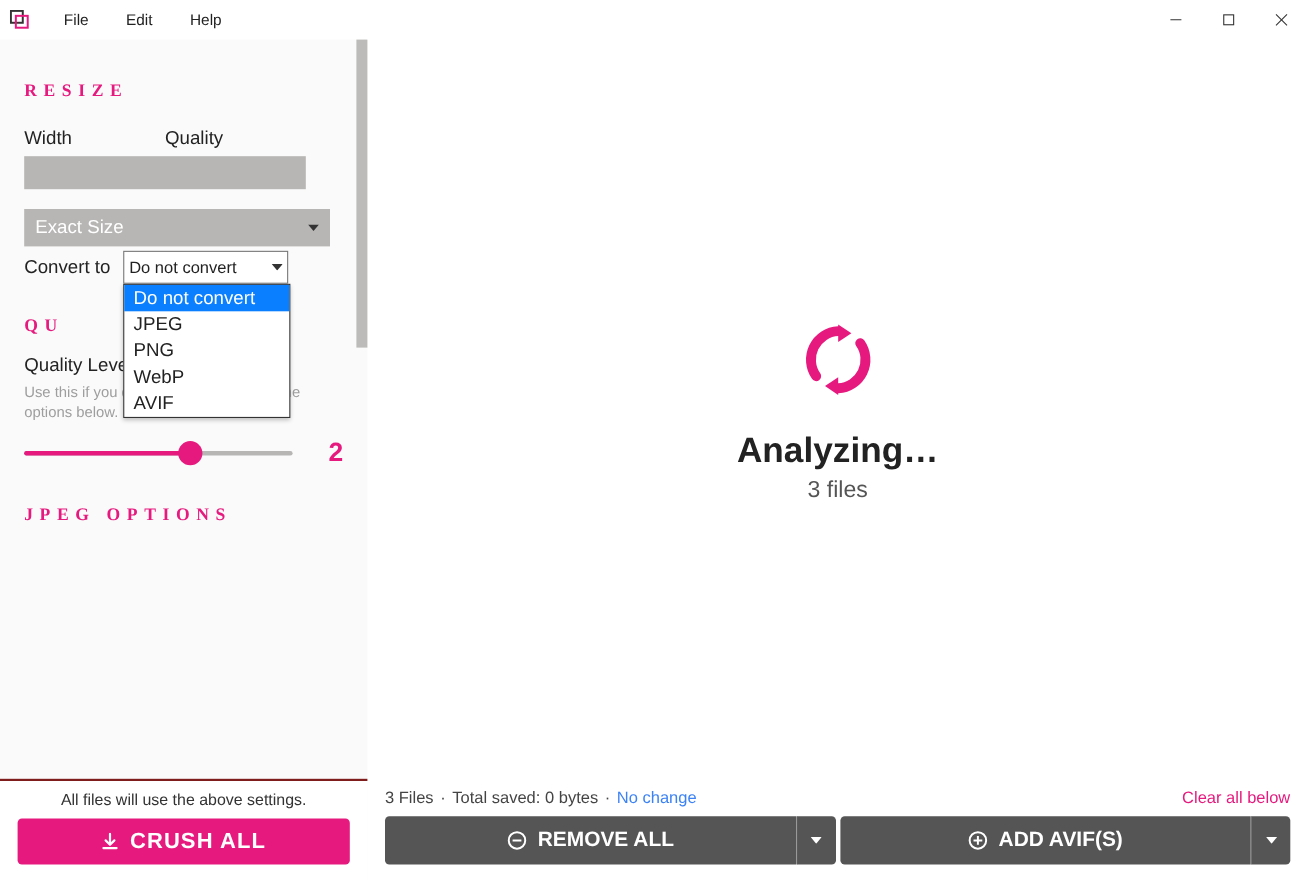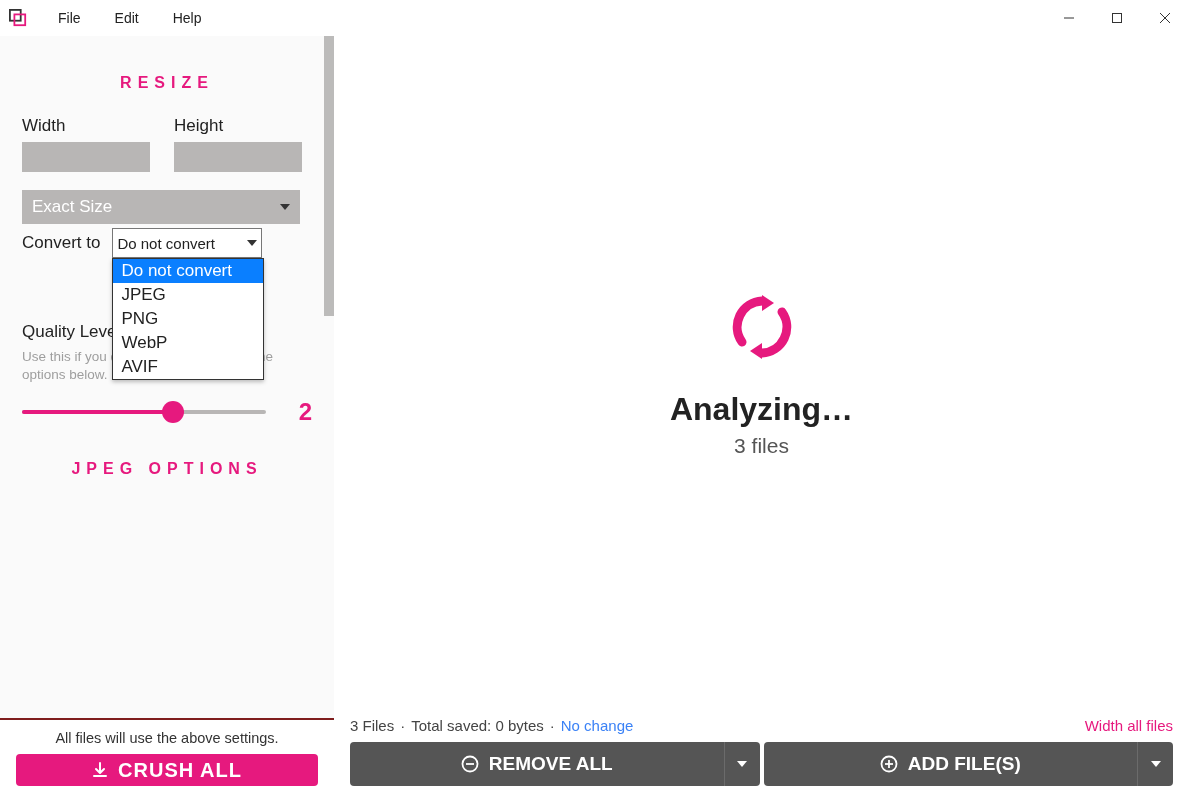--- a/index.html
+++ b/index.html
@@ -5,39 +5,39 @@
   * { box-sizing: border-box; margin: 0; padding: 0; }
   body { font-family: -apple-system, BlinkMacSystemFont, "Segoe UI", Arial, sans-serif; width: 1189px; height: 800px; overflow: hidden; background: #fff; position: relative; color: #222; }
   .menubar { height: 36px; display: flex; align-items: center; padding-left: 8px; gap: 14px; }
   .app-icon { width: 20px; height: 20px; margin-right: 6px; display:flex; align-items:center; justify-content:center; }
   .menu-item { padding: 4px 10px; font-size: 14px; cursor: default; }
   .window-controls { position: absolute; top: 0; right: 0; display: flex; }
   .win-btn { width: 48px; height: 36px; display: flex; align-items: center; justify-content: center; color: #555; }
   .layout { display:flex; height: calc(800px - 36px); }
   .sidebar { width: 334px; height: 100%; background: #fafafa; display:flex; flex-direction:column; position:relative; }
   .sidebar-scroll { flex:1; overflow:hidden; padding: 18px 22px 0 22px; }
-  .section-title { text-align:center; font-size: 16px; font-weight:600; letter-spacing: 6px; color:#e6197e; margin: 20px 0 24px 0; }
-  .row2 { display:flex; gap:24px; margin-bottom:18px; }
+  .section-title { text-align:left; font-size: 16px; font-weight:600; letter-spacing: 6px; color:#e6197e; margin: 20px 0 24px 0; font-family: Liberation Serif, serif; }
+  .row2 { display:flex; margin-bottom:18px; }
   .field-label { font-size:17px; color:#222; margin-bottom:6px; display:block; }
   .greyinput { width:128px; height:30px; background:#b8b6b5; border:none; }
   .select-resizemode { width:278px; height:34px; background:#b8b6b5; border:none; color:#fff; font-size:17px; font-weight:500; padding:0 10px; display:flex; align-items:center; justify-content:space-between; }
   .convert-row { display:flex; align-items:center; gap:12px; margin-top:4px; position:relative; }
   .convert-select { width:150px; height:30px; border:1px solid #777; font-size:15px; padding:0 4px; display:flex; align-items:center; justify-content:space-between; background:#fff; }
   .dropdown-list { position:absolute; left:147px; top:30px; width:152px; border:1px solid #333; background:#fff; z-index:50; box-shadow:0 2px 4px rgba(0,0,0,0.25); }
   .dropdown-opt { padding:2px 8px; font-size:17px; color:#222; }
   .dropdown-opt.selected { background:#0a7fff; color:#fff; }
   .slider-row { display:flex; align-items:center; gap:18px; margin-top:14px; }
   .slider-track { flex:1; height:4px; background:#b8b6b5; position:relative; border-radius:2px; }
   .slider-fill { height:100%; background:#e6197e; border-radius:2px; }
   .slider-thumb { width:22px; height:22px; border-radius:50%; background:#e6197e; position:absolute; top:50%; transform:translate(-50%,-50%); }
   .slider-value { color:#e6197e; font-size:24px; font-weight:600; width:28px; text-align:right; }
   .quality-sub { color:#9e9e9e; font-size:13.5px; line-height:1.35; margin-top:2px; }
   .sidebar-footer { background:#fff; padding:10px 16px 14px 16px; border-top:2px solid #7f1d1d; }
   .settings-note { text-align:center; font-size:14.5px; color:#333; margin-bottom:8px; }
-  .crush-btn { width:100%; height:32px; background:#e6197e; color:#fff; border:none; border-radius:4px; font-size:20px; font-weight:700; letter-spacing:1px; display:flex; align-items:center; justify-content:center; gap:10px; cursor:pointer; }
+  .crush-btn { width:100%; height:42px; background:#e6197e; color:#fff; border:none; border-radius:4px; font-size:20px; font-weight:700; letter-spacing:1px; display:flex; align-items:center; justify-content:center; gap:10px; cursor:pointer; }
   .side-scrollbar { position:absolute; right:0; top:0; width:10px; height:280px; background:#bcbbba; }
   .main { flex:1; display:flex; flex-direction:column; }
   .main-center { flex:1; display:flex; flex-direction:column; align-items:center; justify-content:center; gap:6px; }
   .spin-icon { width:80px; height:80px; }
   .analyzing-title { font-size:32px; font-weight:700; margin-top:18px; }
   .analyzing-sub { font-size:21px; color:#555; }
   .main-footer { padding:8px 16px 14px 16px; }
   .status-line { font-size:15px; color:#444; display:flex; align-items:center; gap:6px; margin-bottom:8px; }
   .status-nochange { color:#3b82f6; }
   .clear-link { margin-left:auto; color:#e6197e; cursor:pointer; }
@@ -86,21 +86,21 @@
     <div class="side-scrollbar"></div>
     <div class="sidebar-scroll">
 
       <div class="section-title">RESIZE</div>
       <div class="row2">
         <div>
           <label class="field-label">Width</label>
           <input class="greyinput" style="">
         </div>
         <div>
-          <label class="field-label">Height</label>
+          <label class="field-label">Quality</label>
           <input class="greyinput" style="">
         </div>
       </div>
       <div class="select-resizemode">
         <span>Exact Size</span>
         <svg width="10" height="6" viewBox="0 0 10 6">
             <path d="M0 0 L5 6 L10 0 Z" fill="#333"></path>
           </svg>
       </div>
 
@@ -163,21 +163,21 @@
       <div class="analyzing-sub">3 files</div>
     </div>
 
     <div class="main-footer">
       <div class="status-line">
         <span>3 Files</span>
         <span>·</span>
         <span>Total saved: 0 bytes</span>
         <span>·</span>
         <span class="status-nochange">No change</span>
-        <span class="clear-link">Width all files</span>
+        <span class="clear-link">Clear all below</span>
       </div>
       <div class="btn-row">
         <div class="bigbtn">
           <button class="bigbtn-main">
             <svg width="18" height="18" viewBox="0 0 18 18">
                 <circle cx="9" cy="9" r="7.5" fill="none" stroke="#fff" stroke-width="1.8"></circle>
                 <line x1="5" y1="9" x2="13" y2="9" stroke="#fff" stroke-width="1.8"></line>
               </svg>
             <span>REMOVE ALL</span>
           </button>
@@ -187,21 +187,21 @@
               </svg>
             </button>
         </div>
         <div class="bigbtn">
           <button class="bigbtn-main">
             <svg width="18" height="18" viewBox="0 0 18 18">
                 <circle cx="9" cy="9" r="7.5" fill="none" stroke="#fff" stroke-width="1.8"></circle>
                 <line x1="5" y1="9" x2="13" y2="9" stroke="#fff" stroke-width="1.8"></line>
                 <line x1="9" y1="5" x2="9" y2="13" stroke="#fff" stroke-width="1.8"></line>
               </svg>
-            <span>ADD FILE(S)</span>
+            <span>ADD AVIF(S)</span>
           </button>
           <button class="bigbtn-drop">
               <svg width="10" height="6" viewBox="0 0 10 6">
                 <path d="M0 0 L5 6 L10 0 Z" fill="#fff"></path>
               </svg>
             </button>
         </div>
       </div>
     </div>
   </div>

